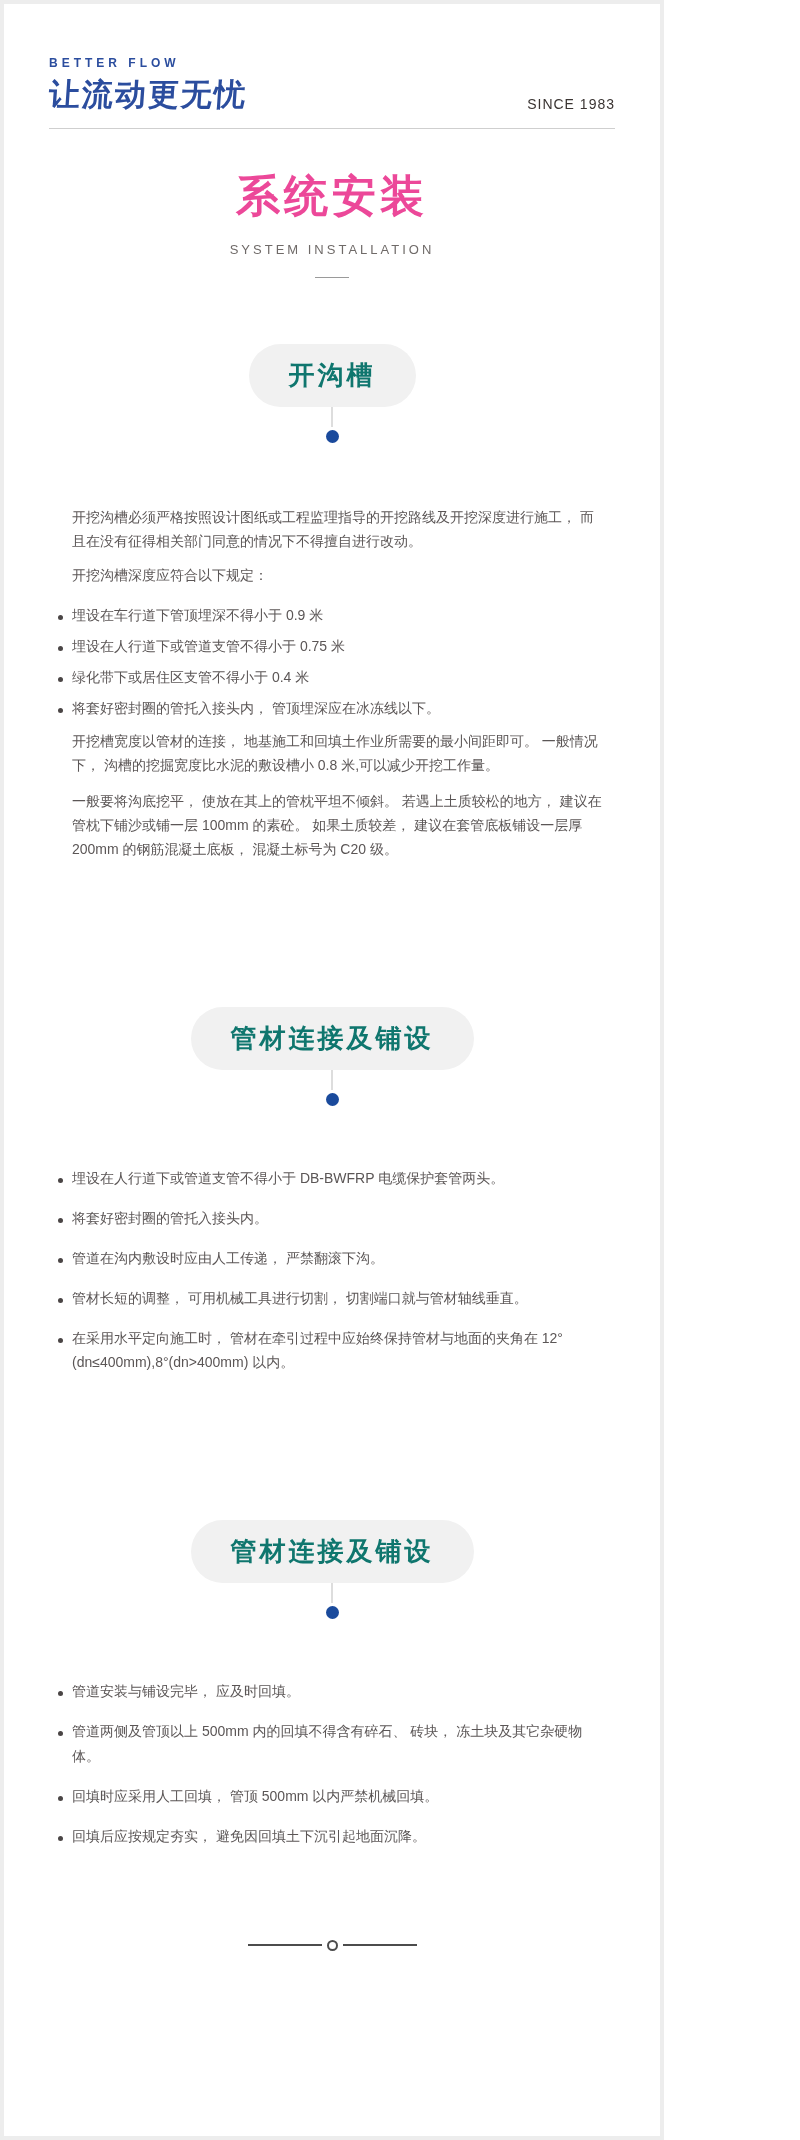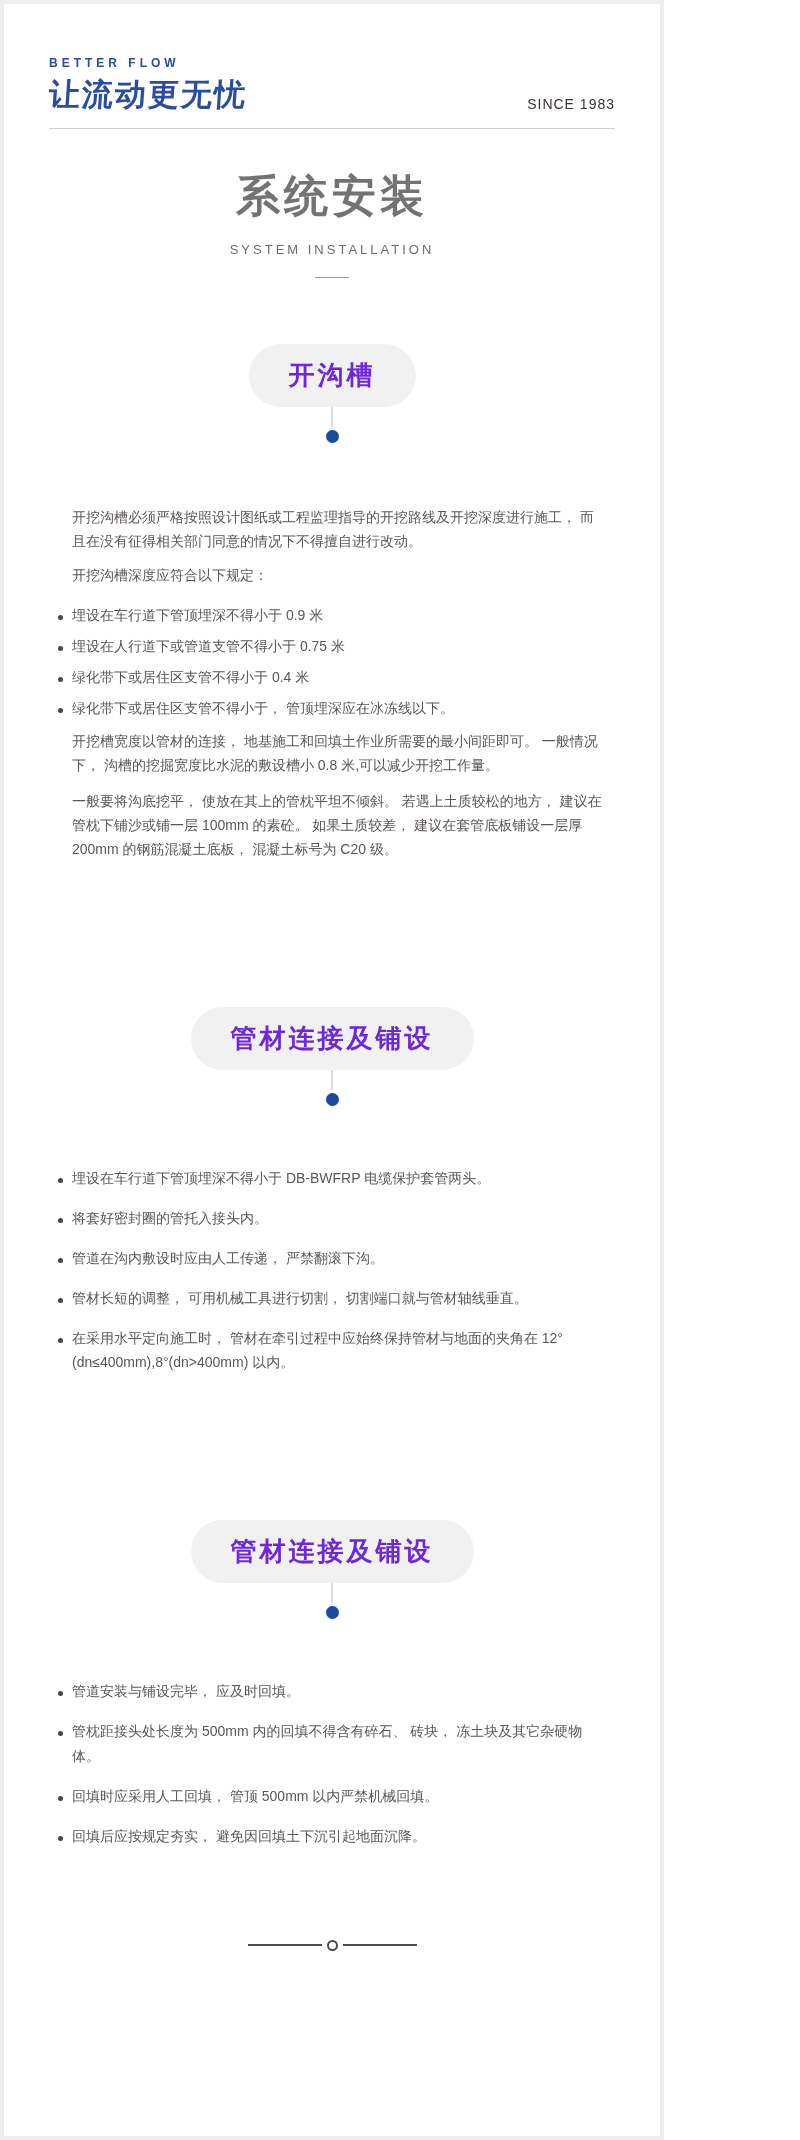--- a/index.html
+++ b/index.html
@@ -11,31 +11,31 @@
   
   .header{display:flex;justify-content:space-between;align-items:flex-end;
           padding:52px 45px 0 45px;}
   .brand .tagline{color:#2b4d9e;font-size:12px;font-weight:700;letter-spacing:4px;}
   .brand .logotext{color:#2b4d9e;font-size:31px;font-weight:900;letter-spacing:2px;
                    margin-top:4px;transform:skewX(-4deg);}
   .since{color:#3a3432;font-size:14px;letter-spacing:1px;padding-bottom:4px;}
   .header-rule{border:none;border-top:1px solid #cfcfcf;margin:12px 45px 0 45px;}
 
   
-  .title{color:#737373;font-size:44px;font-weight:900;text-align:center;
+  .title{color:#ec4899;font-size:44px;font-weight:900;text-align:center;
          letter-spacing:4px;margin-top:38px;}
   .subtitle{color:#6f6a68;font-size:13px;letter-spacing:3px;text-align:center;margin-top:16px;}
   .sub-rule{width:34px;height:1px;background:#9a9a9a;margin:20px auto 0;}
 
   
   .section-head{text-align:center;}
   .sh-1{margin-top:66px;}
   .sh-gap{margin-top:146px;}
   .badge{display:inline-block;background:#f1f1f1;border-radius:34px;
-         padding:14px 40px;font-size:26px;font-weight:700;color:#6d28d9;letter-spacing:3px;}
+         padding:14px 40px;font-size:26px;font-weight:700;color:#0f766e;letter-spacing:3px;}
   .stem{width:2px;height:20px;background:#ddd;margin:0 auto;}
   .node-dot{width:13px;height:13px;border-radius:50%;background:#1a4a9c;margin:3px auto 0;}
 
   
   .content{padding:0 54px 0 68px;color:#5b5656;font-size:14px;line-height:1.72;}
   .c-1{margin-top:62px;}
   .c-2{margin-top:60px;}
   .content p{margin:0 0 10px 0;}
   .bullet{display:flex;margin:0 0 7px 0;}
   .bullet .bdot{flex:none;width:5px;height:5px;border-radius:50%;background:#4a4545;
@@ -82,38 +82,38 @@
       <div class="bullet">
         <span class="bdot"></span>
         <span>埋设在人行道下或管道支管不得小于 0.75 米</span>
       </div>
       <div class="bullet">
         <span class="bdot"></span>
         <span>绿化带下或居住区支管不得小于 0.4 米</span>
       </div>
       <div class="bullet">
         <span class="bdot"></span>
-        <span>绿化带下或居住区支管不得小于， 管顶埋深应在冰冻线以下。</span>
+        <span>将套好密封圈的管托入接头内， 管顶埋深应在冰冻线以下。</span>
       </div>
     </div>
     <p style="margin-top:8px">开挖槽宽度以管材的连接， 地基施工和回填土作业所需要的最小间距即可。 一般情况下， 沟槽的挖掘宽度比水泥的敷设槽小 0.8 米,可以减少开挖工作量。</p>
     <p style="margin-top:12px">一般要将沟底挖平， 使放在其上的管枕平坦不倾斜。 若遇上土质较松的地方， 建议在管枕下铺沙或铺一层 100mm 的素砼。 如果土质较差， 建议在套管底板铺设一层厚 200mm 的钢筋混凝土底板， 混凝土标号为 C20 级。</p>
   </div>
 
   <div class="section-head sh-gap">
     <div class="badge">管材连接及铺设</div>
     <div class="stem"></div>
     <div class="node-dot"></div>
   </div>
 
   <div class="content c-2 bullets-loose">
     <div>
       <div class="bullet">
         <span class="bdot"></span>
-        <span>埋设在车行道下管顶埋深不得小于 DB-BWFRP 电缆保护套管两头。</span>
+        <span>埋设在人行道下或管道支管不得小于 DB-BWFRP 电缆保护套管两头。</span>
       </div>
       <div class="bullet">
         <span class="bdot"></span>
         <span>将套好密封圈的管托入接头内。</span>
       </div>
       <div class="bullet">
         <span class="bdot"></span>
         <span>管道在沟内敷设时应由人工传递， 严禁翻滚下沟。</span>
       </div>
       <div class="bullet">
@@ -134,21 +134,21 @@
   </div>
 
   <div class="content c-2 bullets-loose">
     <div>
       <div class="bullet">
         <span class="bdot"></span>
         <span>管道安装与铺设完毕， 应及时回填。</span>
       </div>
       <div class="bullet">
         <span class="bdot"></span>
-        <span>管枕距接头处长度为 500mm 内的回填不得含有碎石、 砖块， 冻土块及其它杂硬物体。</span>
+        <span>管道两侧及管顶以上 500mm 内的回填不得含有碎石、 砖块， 冻土块及其它杂硬物体。</span>
       </div>
       <div class="bullet">
         <span class="bdot"></span>
         <span>回填时应采用人工回填， 管顶 500mm 以内严禁机械回填。</span>
       </div>
       <div class="bullet">
         <span class="bdot"></span>
         <span>回填后应按规定夯实， 避免因回填土下沉引起地面沉降。</span>
       </div>
     </div>

